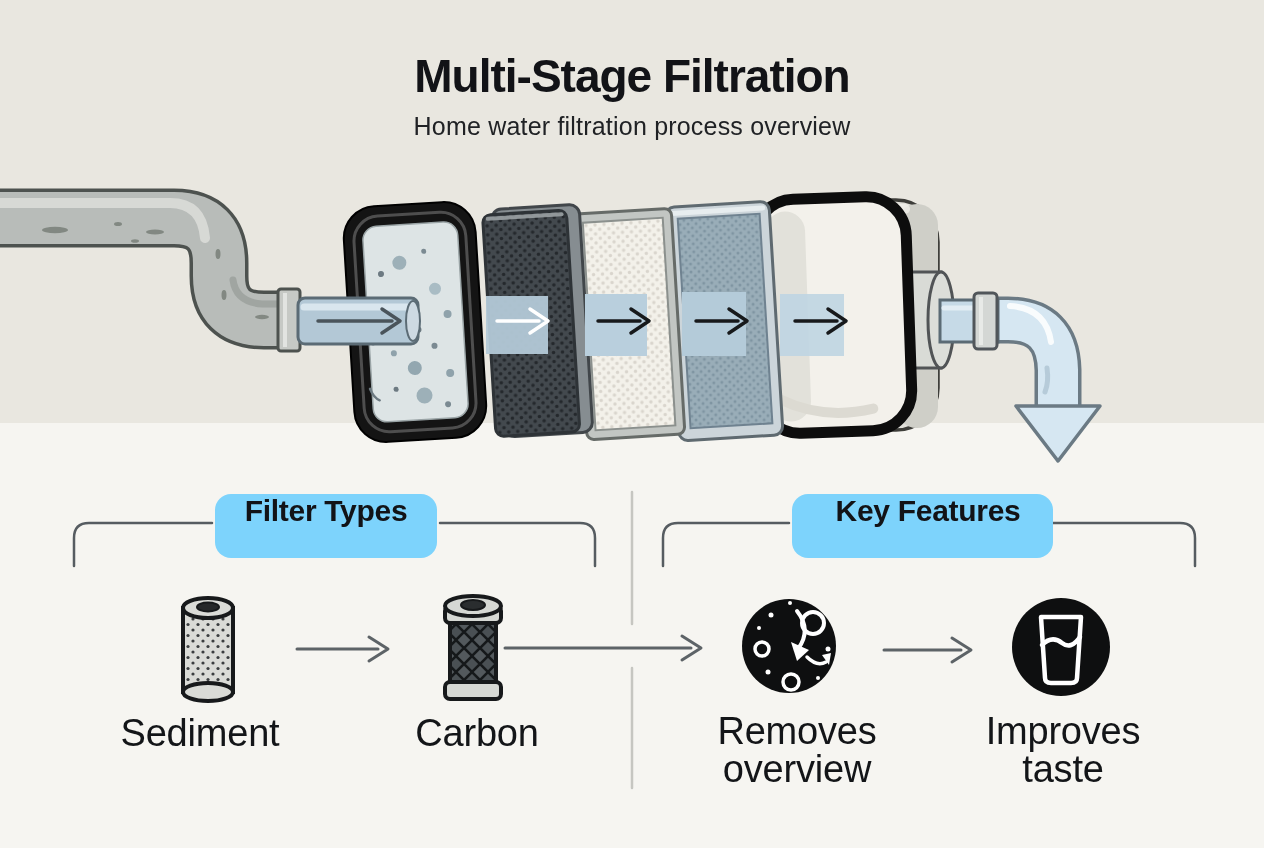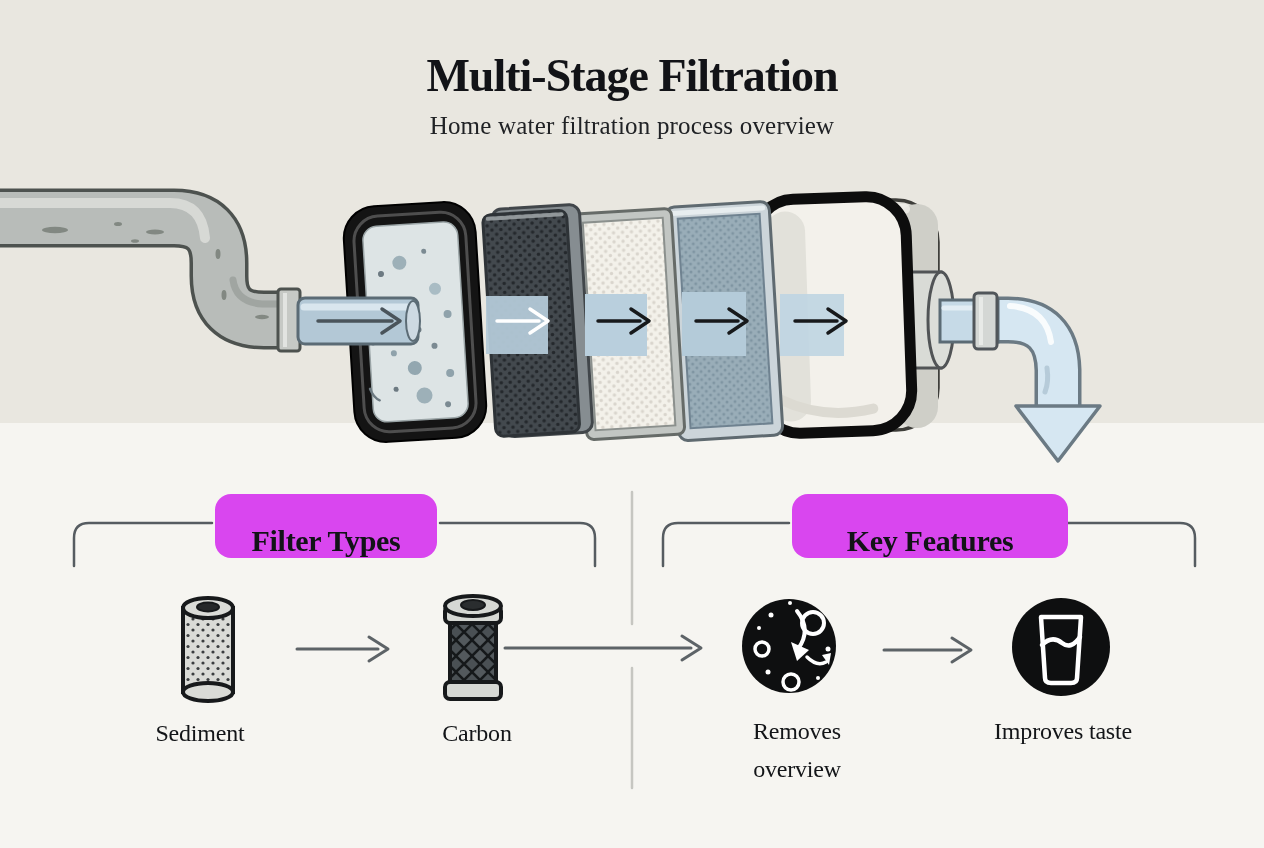--- a/index.html
+++ b/index.html
@@ -1,33 +1,33 @@
 <!DOCTYPE html>
 <html><head>
 <meta charset="utf-8">
 <style>
   html,body{margin:0;padding:0;}
   .canvas{
     position:relative;width:1264px;height:848px;overflow:hidden;
-    background:#f6f5f1;font-family:Liberation Serif, serif;
+    background:#f6f5f1;font-family:Liberation Sans, sans-serif;
   }
   .top-band{position:absolute;left:0;top:0;width:1264px;height:423px;background:#e9e7e0;}
   .header{position:absolute;left:0;top:48px;width:1264px;text-align:center;z-index:3;}
   .title{font-size:46px;font-weight:bold;letter-spacing:-1px;color:#121317;line-height:56px;}
   .subtitle{font-size:25px;color:#202225;margin-top:8px;letter-spacing:0.2px;}
   svg.art{position:absolute;left:0;top:0;z-index:2;}
   .pill{
-    position:absolute;top:494px;height:64px;background:#d946ef;border-radius:16px;
-    display:flex;align-items:flex-end;justify-content:center;z-index:4;
+    position:absolute;top:494px;height:64px;background:#7dd3fc;border-radius:16px;
+    display:flex;align-items:flex-start;justify-content:center;z-index:4;
     font-size:30px;font-weight:bold;color:#121317;white-space:nowrap;letter-spacing:-0.3px;
   }
   .pill.ft{left:215px;width:222px;}
-  .pill.kf{left:792px;width:276px;}
+  .pill.kf{left:792px;width:250px;padding-left:11px;}
   .item-label{
-    position:absolute;z-index:4;text-align:center;font-size:24px;color:#131518;
+    position:absolute;z-index:4;text-align:center;font-size:38px;color:#131518;
     line-height:38px;letter-spacing:-0.2px;
   }
   .lbl-sediment{left:100px;top:714px;width:200px;}
   .lbl-carbon{left:377px;top:714px;width:200px;}
   .lbl-removes{left:712px;top:712px;width:170px;}
   .lbl-improves{left:978px;top:712px;width:170px;}
 </style>
 </head>
 <body>
 

